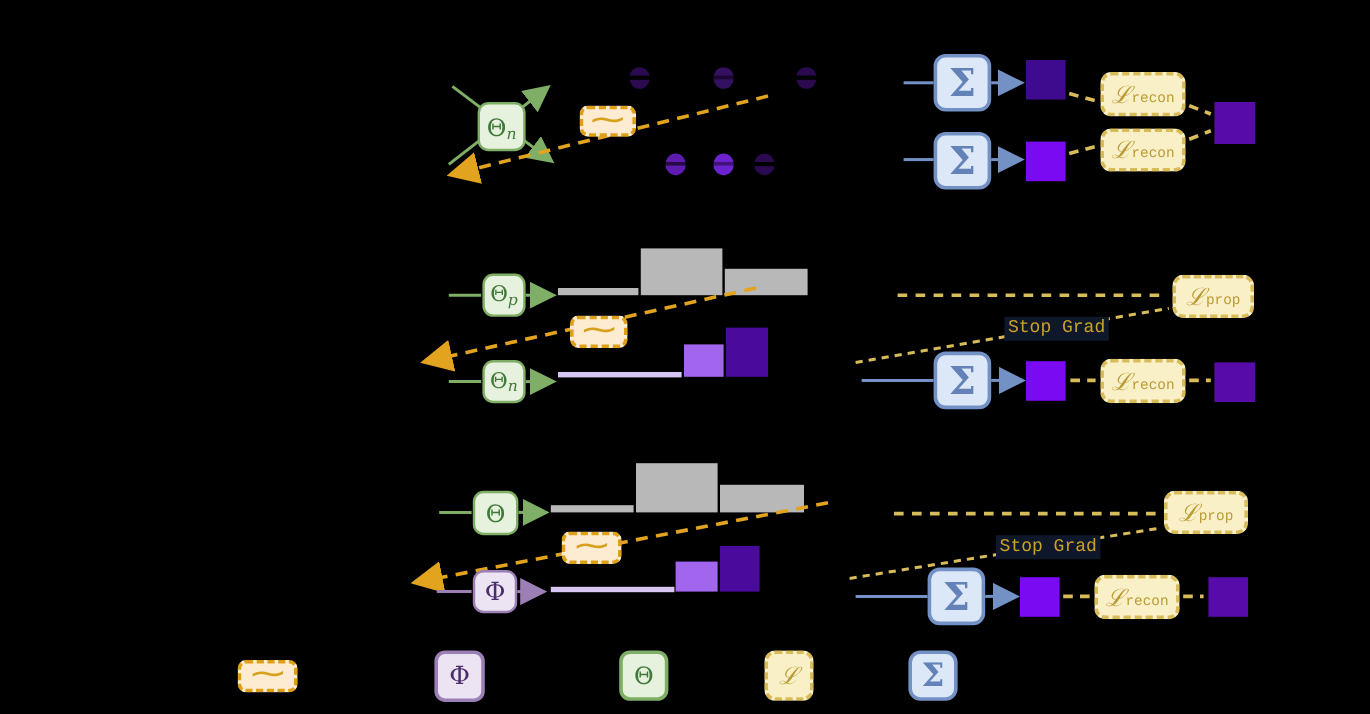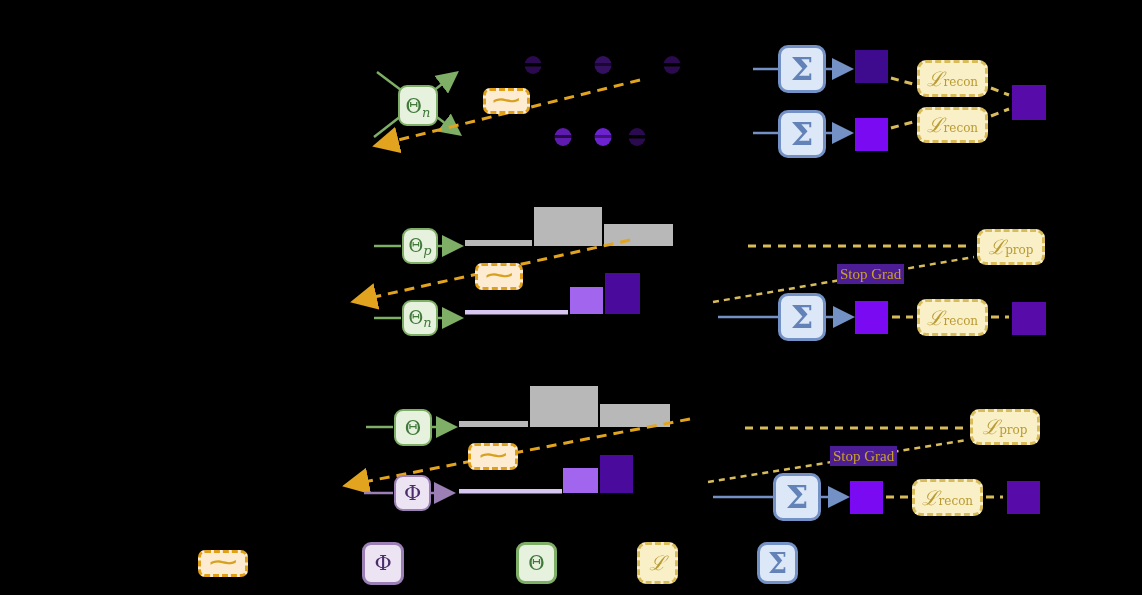--- a/index.html
+++ b/index.html
@@ -8,23 +8,23 @@
   .box{position:absolute;box-sizing:border-box;display:flex;align-items:center;justify-content:center;
        font-family:"DejaVu Serif",serif;line-height:1;}
   .green{background:#e6f1de;border:2.5px solid #7fae66;border-radius:9px;color:#41793a;font-size:20px;}
   .green .s{font-size:13px;font-style:italic;align-self:flex-end;margin-bottom:5px;}
   .phi{background:#ece4f2;border:2.5px solid #9b7fb5;border-radius:9px;color:#4a2d6b;font-size:21px;}
   .sampler{background:#fdecd2;border:3px dashed #dfa018;border-radius:7px;color:#d7a11e;
            font-size:27px;font-family:"DejaVu Sans",sans-serif;}
   .sampler .t{transform:scaleX(1.5);display:inline-block;margin-top:-4px;}
   .loss{background:#faf0c8;border:3px dashed #d9bc5a;border-radius:9px;color:#b99b33;font-size:20px;}
   .loss .m{font-style:italic;}
-  .loss .s{font-size:12px;align-self:flex-end;margin-bottom:6px;}
+  .loss .s{font-size:12px;align-self:flex-end;margin-bottom:6px;font-family:Liberation Mono, monospace;}
   .sigma{background:#dce8f8;border:3px solid #7491c6;border-radius:10px;color:#6282b8;font-size:32px;font-weight:bold;}
-  .stopgrad{position:absolute;background:#4c1d95;color:#c9a227;font-family:Liberation Serif, serif;
+  .stopgrad{position:absolute;background:#0f172a;color:#c9a227;font-family:Liberation Mono, monospace;
             font-size:15px;padding:1px 3px;line-height:1.2;}
   .legendbox{border-width:3px;}
 </style>
 </head>
 <body>
 
 <div id="stage">
 
 <svg width="1142" height="595" viewBox="0 0 1142 595">
   <defs>

